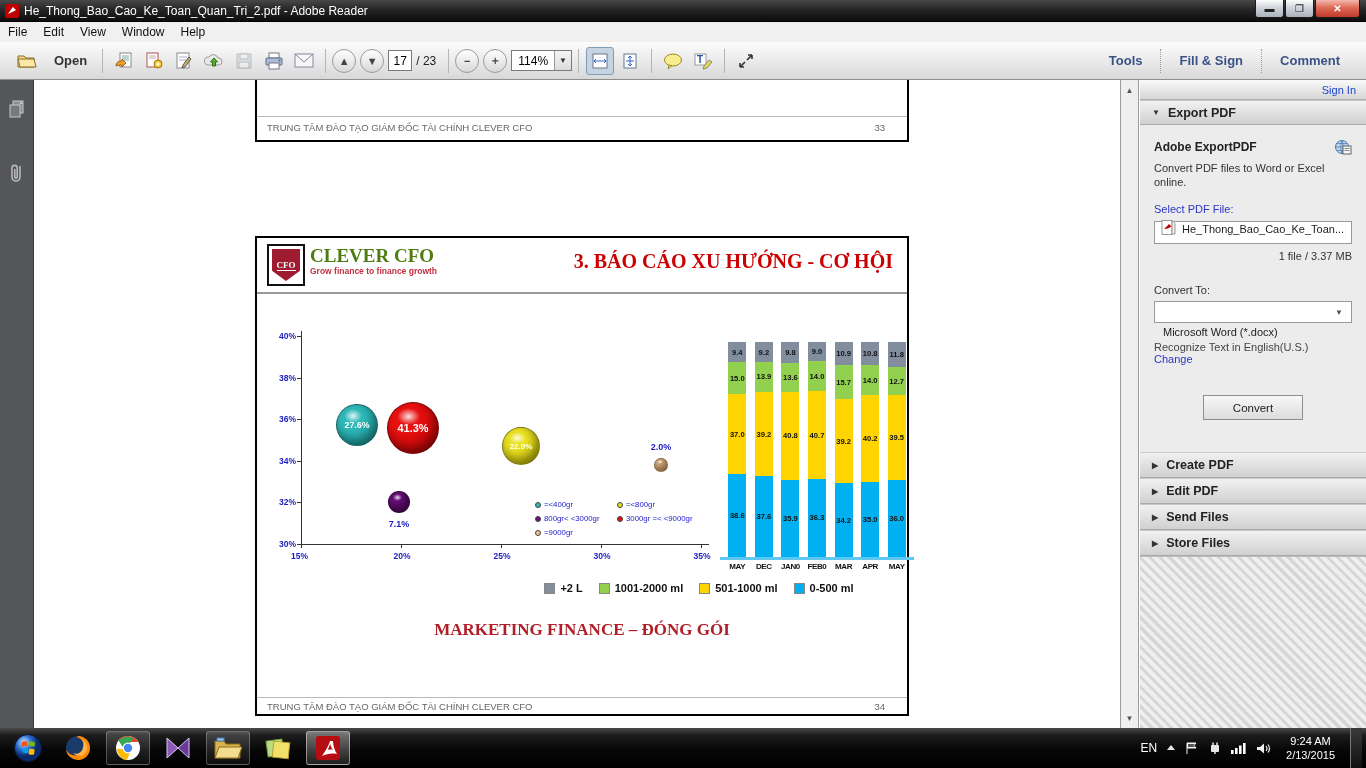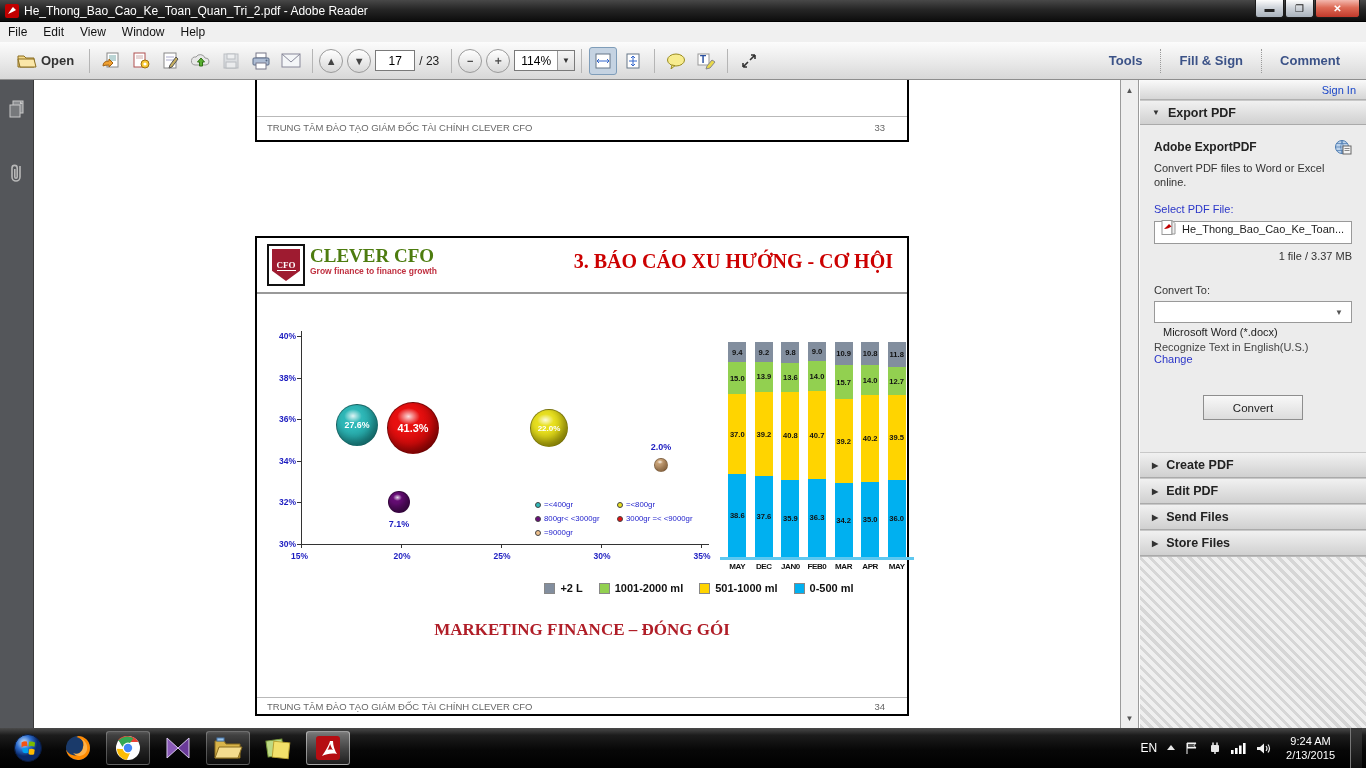--- a/index.html
+++ b/index.html
@@ -23,25 +23,25 @@
   .menu-item { padding:2px 8px; }
 
   
   .toolbar { position:absolute; left:0; top:42px; width:1366px; height:38px;
     background:linear-gradient(#fcfcfc,#e9e9e9 55%,#d8d8d8); border-bottom:1px solid #8e8e8e;
     display:flex; align-items:center; padding:0 8px; }
   .tb-sep { width:1px; height:24px; background:#b5b5b5; margin:0 6px; }
   .tb-btn { height:28px; min-width:28px; display:flex; align-items:center; justify-content:center;
     border-radius:3px; margin:0 1px; }
   .tb-btn svg { display:block; }
-  .open-btn { display:flex; align-items:center; gap:4px; padding:0 8px; font-size:13px; font-weight:bold; color:#333; }
+  .open-btn { display:flex; align-items:center; gap:17px; padding:0 8px; font-size:13px; font-weight:bold; color:#333; }
   .roundbtn { width:24px; height:24px; border-radius:50%; border:1px solid #9a9a9a;
     background:linear-gradient(#ffffff,#d8d8d8); display:flex; align-items:center; justify-content:center;
     font-size:11px; color:#444; font-weight:bold; }
-  .pagebox { width:40px; height:21px; border:1px solid #7a7a7a; background:#fff; font-size:12px;
+  .pagebox { width:24px; height:21px; border:1px solid #7a7a7a; background:#fff; font-size:12px;
     text-align:center; line-height:19px; margin:0 4px; }
   .pagetotal { font-size:12px; color:#222; margin-right:6px; }
   .zoombox { height:21px; border:1px solid #7a7a7a; background:#fff; display:flex; align-items:center; margin-left:4px; }
   .zoomval { font-size:12px; padding:0 6px; min-width:40px; text-align:center; }
   .zoomdrop { width:17px; height:19px; border-left:1px solid #9a9a9a; background:linear-gradient(#f5f5f5,#dcdcdc);
     display:flex; align-items:center; justify-content:center; font-size:8px; color:#333; }
   .tb-btn.pressed { background:#c5d3e2; border:1px solid #7f9db9; }
   .rtabs { margin-left:auto; display:flex; align-items:center; height:100%; }
   .rtab { font-size:13px; font-weight:bold; color:#3b5287; padding:0 18px; height:24px; display:flex; align-items:center;
     border-left:1px dotted #9a9a9a; }
@@ -347,21 +347,21 @@
             <div class="ticklab" style="left: 134px; top: 313px; width: 22px; text-align: center;">20%</div>
             <div class="axis" style="left: 144px; top: 306px; width: 1px; height: 4px;"></div>
             <div class="ticklab" style="left: 234px; top: 313px; width: 22px; text-align: center;">25%</div>
             <div class="axis" style="left: 244px; top: 306px; width: 1px; height: 4px;"></div>
             <div class="ticklab" style="left: 334px; top: 313px; width: 22px; text-align: center;">30%</div>
             <div class="axis" style="left: 344px; top: 306px; width: 1px; height: 4px;"></div>
             <div class="ticklab" style="left: 434px; top: 313px; width: 22px; text-align: center;">35%</div>
             <div class="axis" style="left: 444px; top: 306px; width: 1px; height: 4px;"></div>
             <div class="bubble" style="left: 79px; top: 166.44px; width: 42px; height: 42px; background: radial-gradient(circle at 35% 30%, rgb(47, 184, 184) 30%, rgb(20, 138, 138)); font-size: 8.82px;"><div class="shine"></div>27.6%</div>
             <div class="bubble" style="left: 130px; top: 163.52px; width: 52px; height: 52px; background: radial-gradient(circle at 35% 30%, rgb(232, 16, 16) 30%, rgb(156, 0, 0)); font-size: 10.92px;"><div class="shine"></div>41.3%</div>
-            <div class="bubble" style="left: 245px; top: 171px; width: 38px; height: 38px; background: radial-gradient(circle at 35% 30%, rgb(232, 224, 32) 30%, rgb(176, 168, 0)); font-size: 8px; margin-left: 28px;"><div class="shine"></div>22.0%</div>
+            <div class="bubble" style="left: 245px; top: 189px; width: 38px; height: 38px; background: radial-gradient(circle at 35% 30%, rgb(232, 224, 32) 30%, rgb(176, 168, 0)); font-size: 8px;"><div class="shine"></div>22.0%</div>
             <div class="bubble" style="left: 131px; top: 253.4px; width: 22px; height: 22px; background: radial-gradient(circle at 35% 30%, rgb(106, 13, 122) 30%, rgb(66, 6, 78)); font-size: 8px;">
               <div class="shine"></div>
             </div>
             <div class="bub-label" style="left: 142px; top: 281.4px;">7.1%</div>
             <div class="bubble" style="left: 397px; top: 219.96px; width: 14px; height: 14px; background: radial-gradient(circle at 35% 30%, rgb(239, 192, 140) 30%, rgb(192, 136, 80)); font-size: 8px;">
               <div class="shine"></div>
             </div>
             <div class="bub-label" style="left: 404px; top: 203.96px;">2.0%</div>
             <div class="blegend" style="left: 278px; top: 262px; width: 180px; height: 44px;">
               <div class="bl-item" style="left: 0px; top: 0px;">

